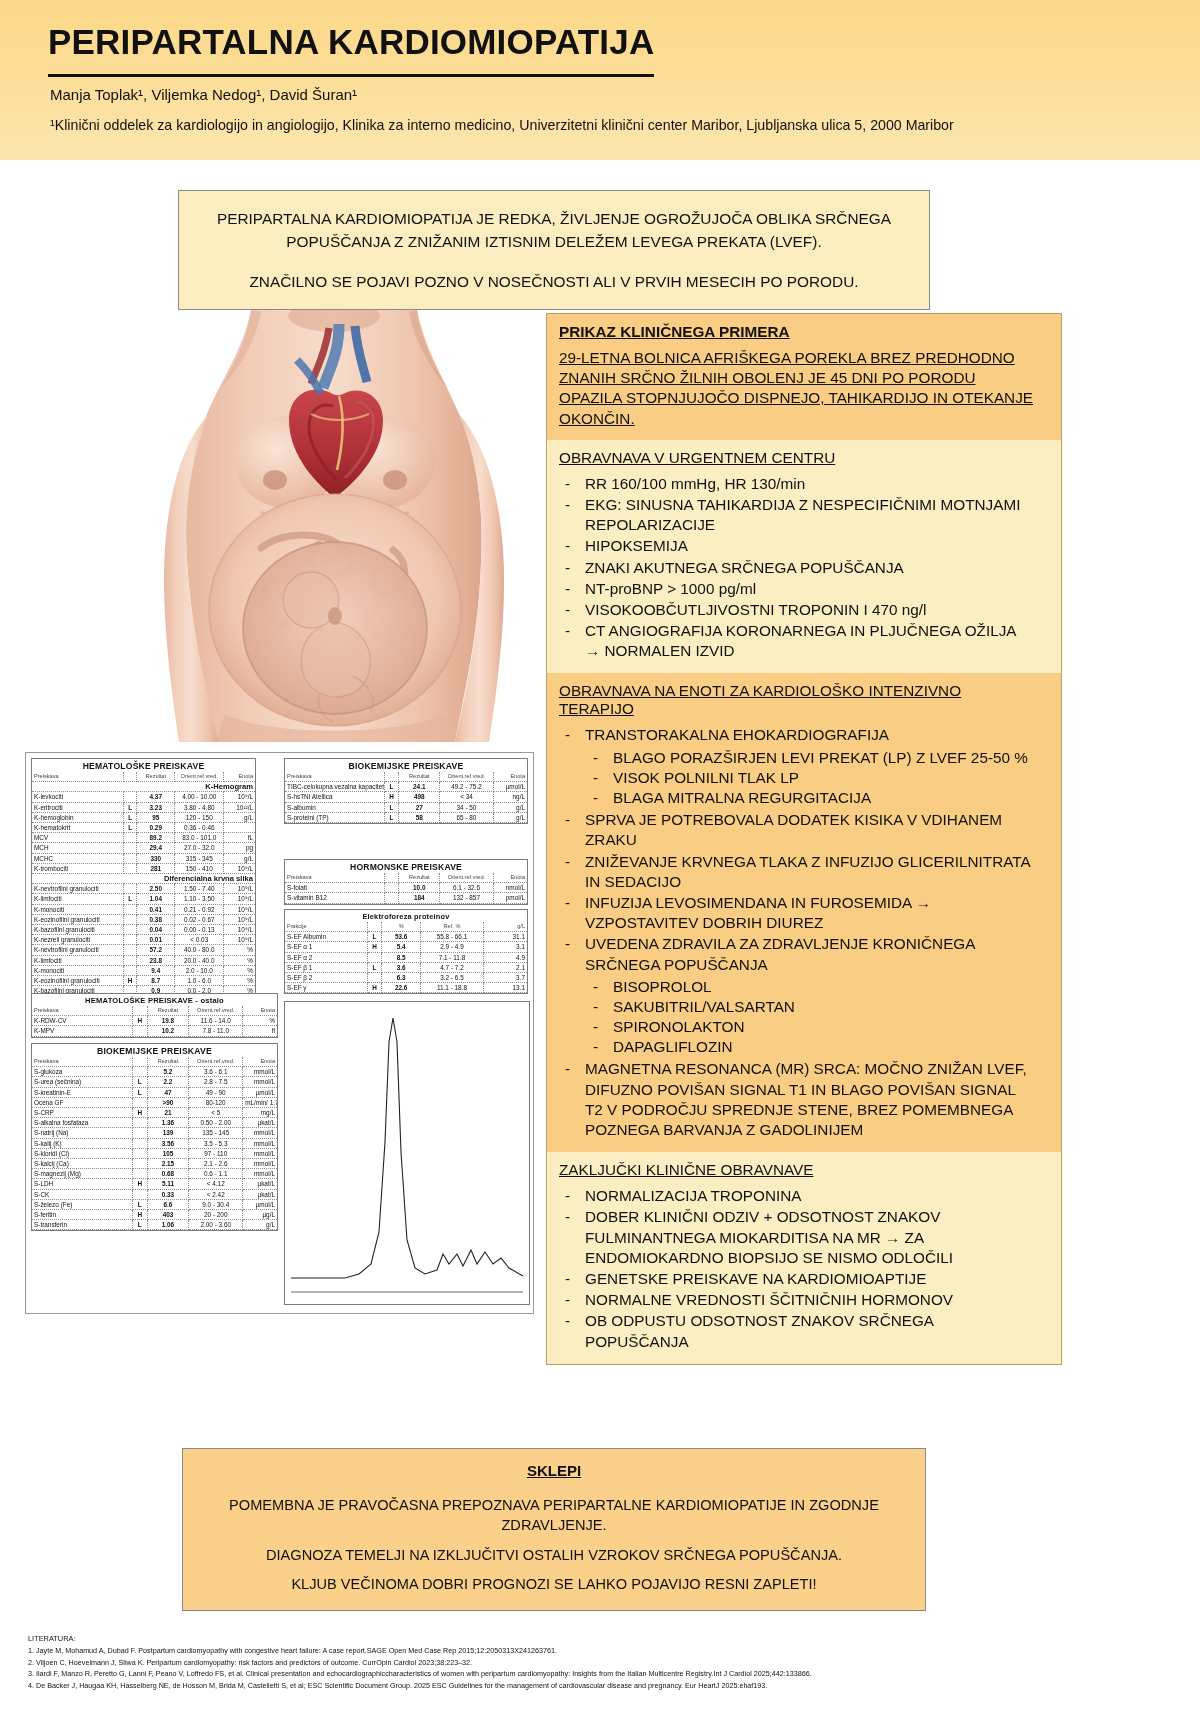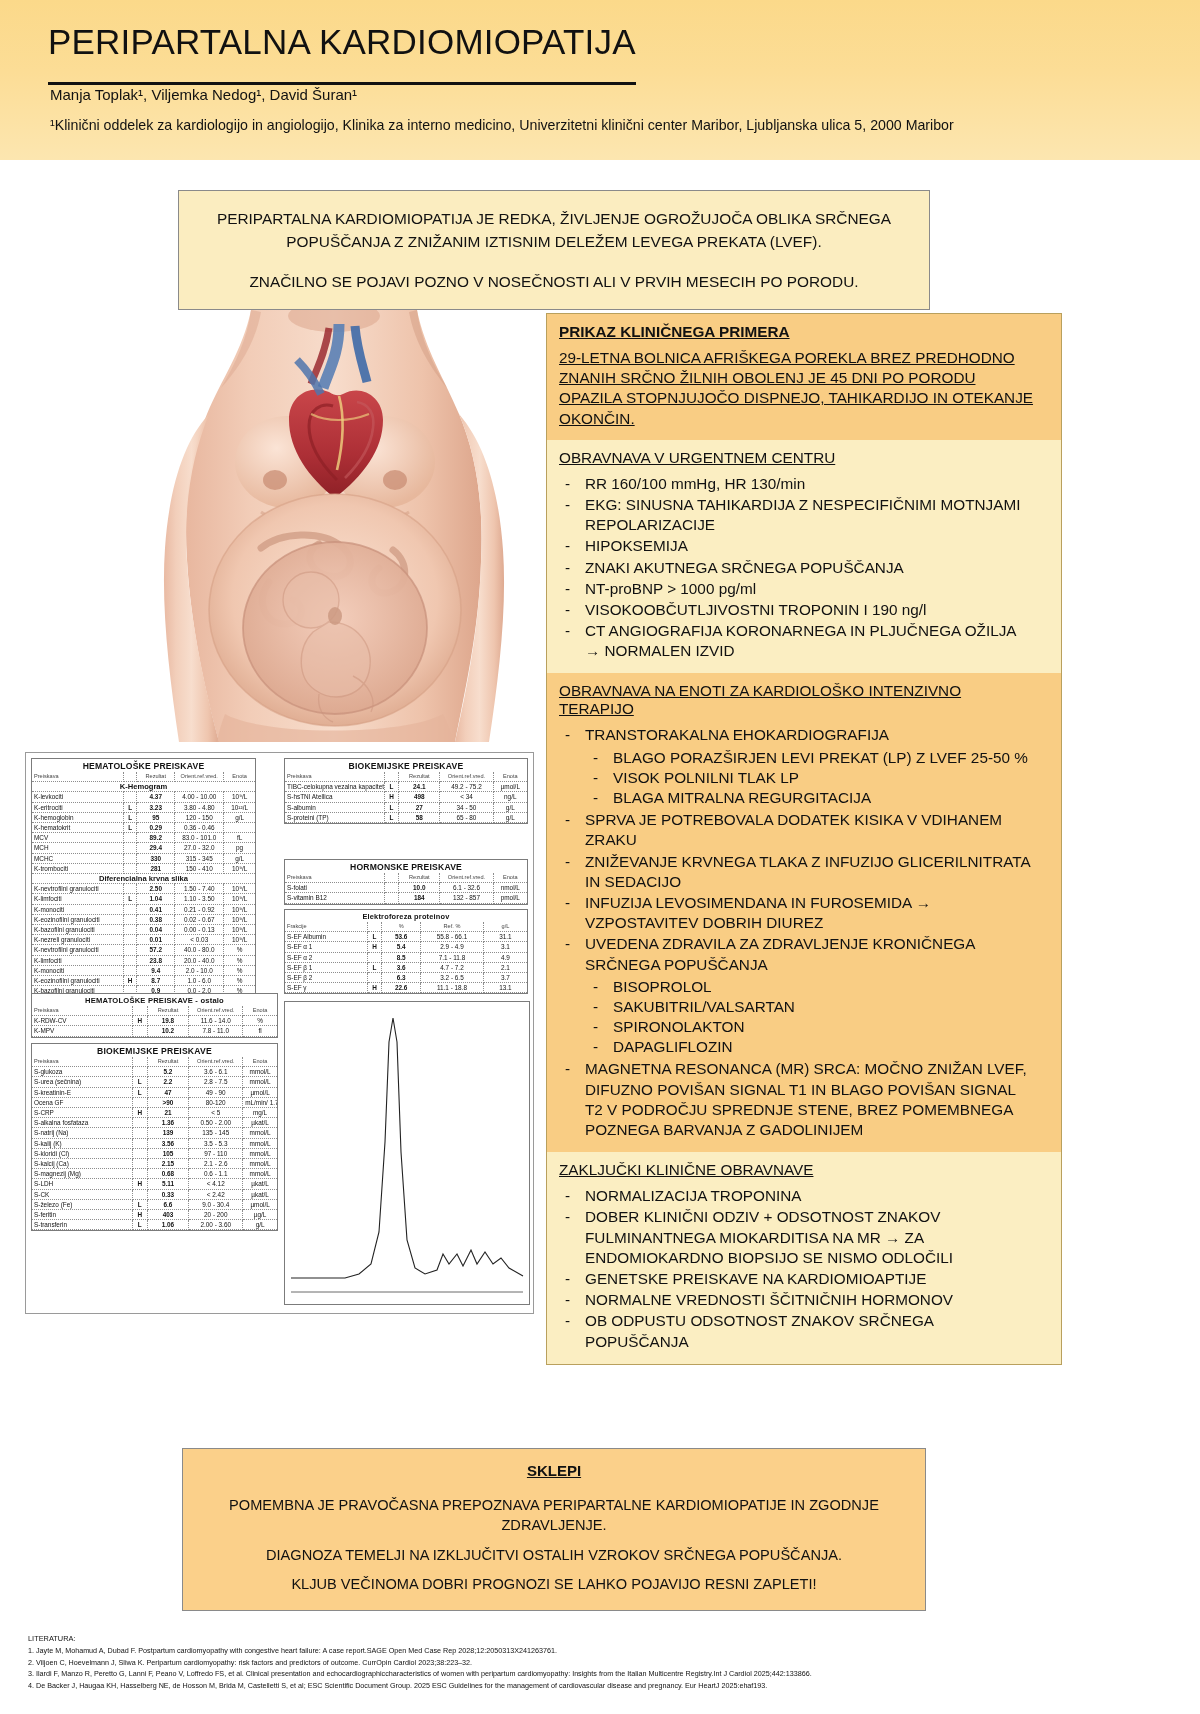--- a/index.html
+++ b/index.html
@@ -1,22 +1,22 @@
 <!DOCTYPE html>
 <html><head>
 <meta charset="utf-8">
 <style>
   html,body{margin:0;padding:0;background:#ffffff;}
   body{width:1200px;height:1714px;position:relative;font-family:"Liberation Sans",sans-serif;color:#111;}
 
   
   .header{position:absolute;left:0;top:0;width:1200px;height:160px;
     background:linear-gradient(180deg,#fbd98a 0%,#fcdd96 45%,#fce6b0 100%);}
-  .header h1{position:absolute;left:48px;top:22px;margin:0;font-size:35px;font-weight:400;
-    letter-spacing:.2px;border-bottom:3px solid #111;padding-bottom:20px;display:inline-block;}
+  .header h1{position:absolute;left:48px;top:22px;margin:0;font-size:35px;font-weight:700;
+    letter-spacing:.2px;border-bottom:3px solid #111;padding-bottom:12px;display:inline-block;}
   .authors{position:absolute;left:50px;top:86px;font-size:15px;}
   .affil{position:absolute;left:50px;top:117px;font-size:14.2px;}
 
   
   .intro{position:absolute;left:178px;top:190px;width:752px;box-sizing:border-box;
     background:#fbedc0;border:1.5px solid #8a8a8a;padding:16px 20px 16px 20px;
     text-align:center;font-size:15.4px;line-height:1.5;}
   .intro p{margin:0;}
   .intro p+p{margin-top:17px;}
 
@@ -27,21 +27,21 @@
 
   
   .labwrap{position:absolute;left:25px;top:752px;width:507px;height:560px;
     background:#ffffff;border:1px solid #9a9a9a;}
   .tbl{position:absolute;border:1px solid #7b7b7b;background:#fff;
     font-size:6.4px;box-sizing:border-box;}
   .tbl .cap{text-align:center;font-weight:700;font-size:8.6px;padding:1.5px 0;letter-spacing:.2px;}
   table.lt{width:100%;border-collapse:collapse;table-layout:fixed;}
   table.lt td{border-bottom:1px dotted #8d8d8d;border-right:1px dotted #8d8d8d;
     padding:0 2px;height:9.2px;line-height:9.2px;overflow:hidden;white-space:nowrap;}
-  table.lt td:last-child{border-right:none;}
+  table.lt td:last-child{border-right:none;text-align:right;}
   .c-name{text-align:left;}
   .c-flag{text-align:center;font-weight:700;width:11px;}
   .c-val{text-align:center;font-weight:700;}
   .c-ref{text-align:center;}
   .c-unit{text-align:center;}
   .hdrrow td{font-weight:400;color:#444;border-bottom:1px dotted #8d8d8d;font-size:5.6px;}
   .grp td{text-align:center;font-weight:700;font-size:7.6px;border-right:none;}
 
   
   .elchart{position:absolute;background:#fff;border:1px solid #7b7b7b;}
@@ -688,21 +688,21 @@
   </div>
 
   <div class="sec light">
     <h3>OBRAVNAVA V URGENTNEM CENTRU</h3>
     <ul class="d">
       <li>RR 160/100 mmHg, HR 130/min</li>
       <li>EKG: SINUSNA TAHIKARDIJA Z NESPECIFIČNIMI MOTNJAMI REPOLARIZACIJE</li>
       <li>HIPOKSEMIJA</li>
       <li>ZNAKI AKUTNEGA SRČNEGA POPUŠČANJA</li>
       <li>NT-proBNP &gt; 1000 pg/ml</li>
-      <li>VISOKOOBČUTLJIVOSTNI TROPONIN I 190 ng/l</li>
+      <li>VISOKOOBČUTLJIVOSTNI TROPONIN I 470 ng/l</li>
       <li>CT ANGIOGRAFIJA KORONARNEGA IN  PLJUČNEGA OŽILJA → NORMALEN IZVID</li>
     </ul>
   </div>
 
   <div class="sec dark">
     <h3>OBRAVNAVA NA ENOTI ZA KARDIOLOŠKO INTENZIVNO TERAPIJO</h3>
     <ul class="d">
       <li>
         <span>TRANSTORAKALNA EHOKARDIOGRAFIJA</span>
         <ul class="d2">
@@ -742,17 +742,17 @@
 
 <div class="sklepi">
   <div class="t">SKLEPI</div>
   <p>POMEMBNA JE PRAVOČASNA PREPOZNAVA PERIPARTALNE KARDIOMIOPATIJE IN ZGODNJE ZDRAVLJENJE.</p>
   <p>DIAGNOZA TEMELJI NA IZKLJUČITVI OSTALIH VZROKOV SRČNEGA POPUŠČANJA.</p>
   <p>KLJUB VEČINOMA DOBRI PROGNOZI SE LAHKO POJAVIJO RESNI ZAPLETI!</p>
 </div>
 
 <div class="lit">
   <div class="h">LITERATURA:</div>
-  <div>1. Jayte M, Mohamud A, Dubad F. Postpartum cardiomyopathy with congestive heart failure: A case report.SAGE Open Med Case Rep 2028;12:2050313X241263761.</div>
+  <div>1. Jayte M, Mohamud A, Dubad F. Postpartum cardiomyopathy with congestive heart failure: A case report.SAGE Open Med Case Rep 2015;12:2050313X241263761.</div>
   <div>2. Viljoen C, Hoevelmann J, Sliwa K. Peripartum cardiomyopathy: risk factors and predictors of outcome. CurrOpin Cardiol 2023;38:223–32.</div>
   <div>3. Ilardi F, Manzo R, Peretto G, Lanni F, Peano V, Loffredo FS, et al. Clinical presentation and echocardiographiccharacteristics of women with peripartum cardiomyopathy: Insights from the Italian Multicentre Registry.Int J Cardiol 2025;442:133866.</div>
   <div>4. De Backer J, Haugaa KH, Hasselberg NE, de Hosson M, Brida M, Castelletti S, et al; ESC Scientific Document Group. 2025 ESC Guidelines for the management of cardiovascular disease and pregnancy. Eur HeartJ 2025:ehaf193.</div>
 </div>
 
 </body></html>

